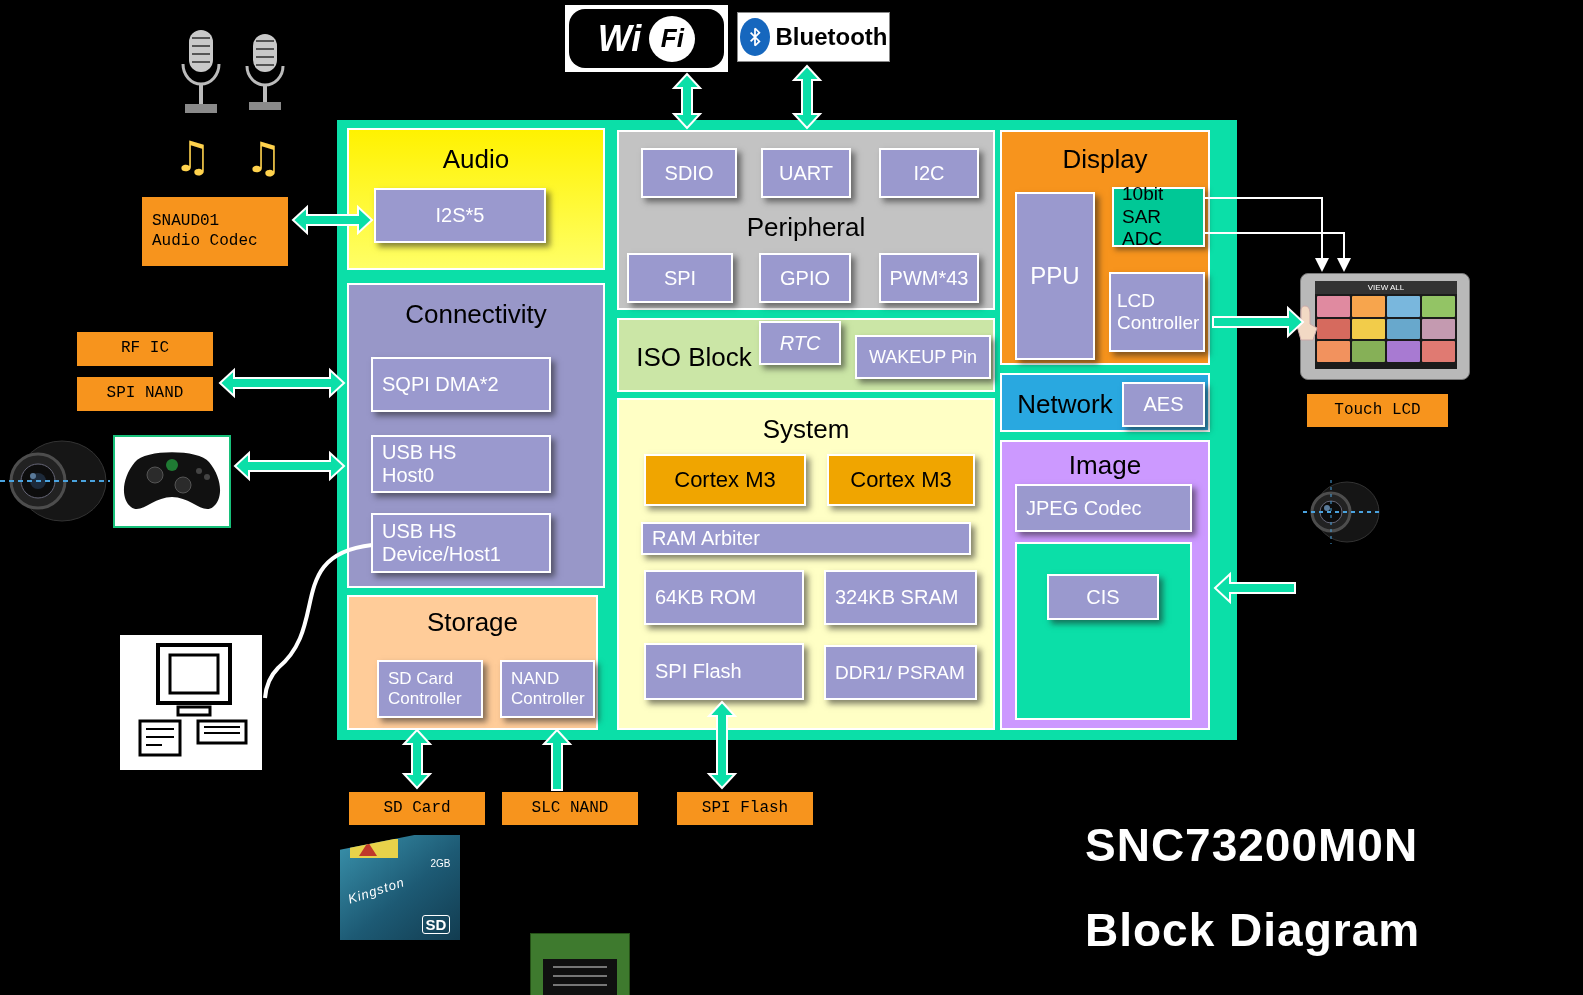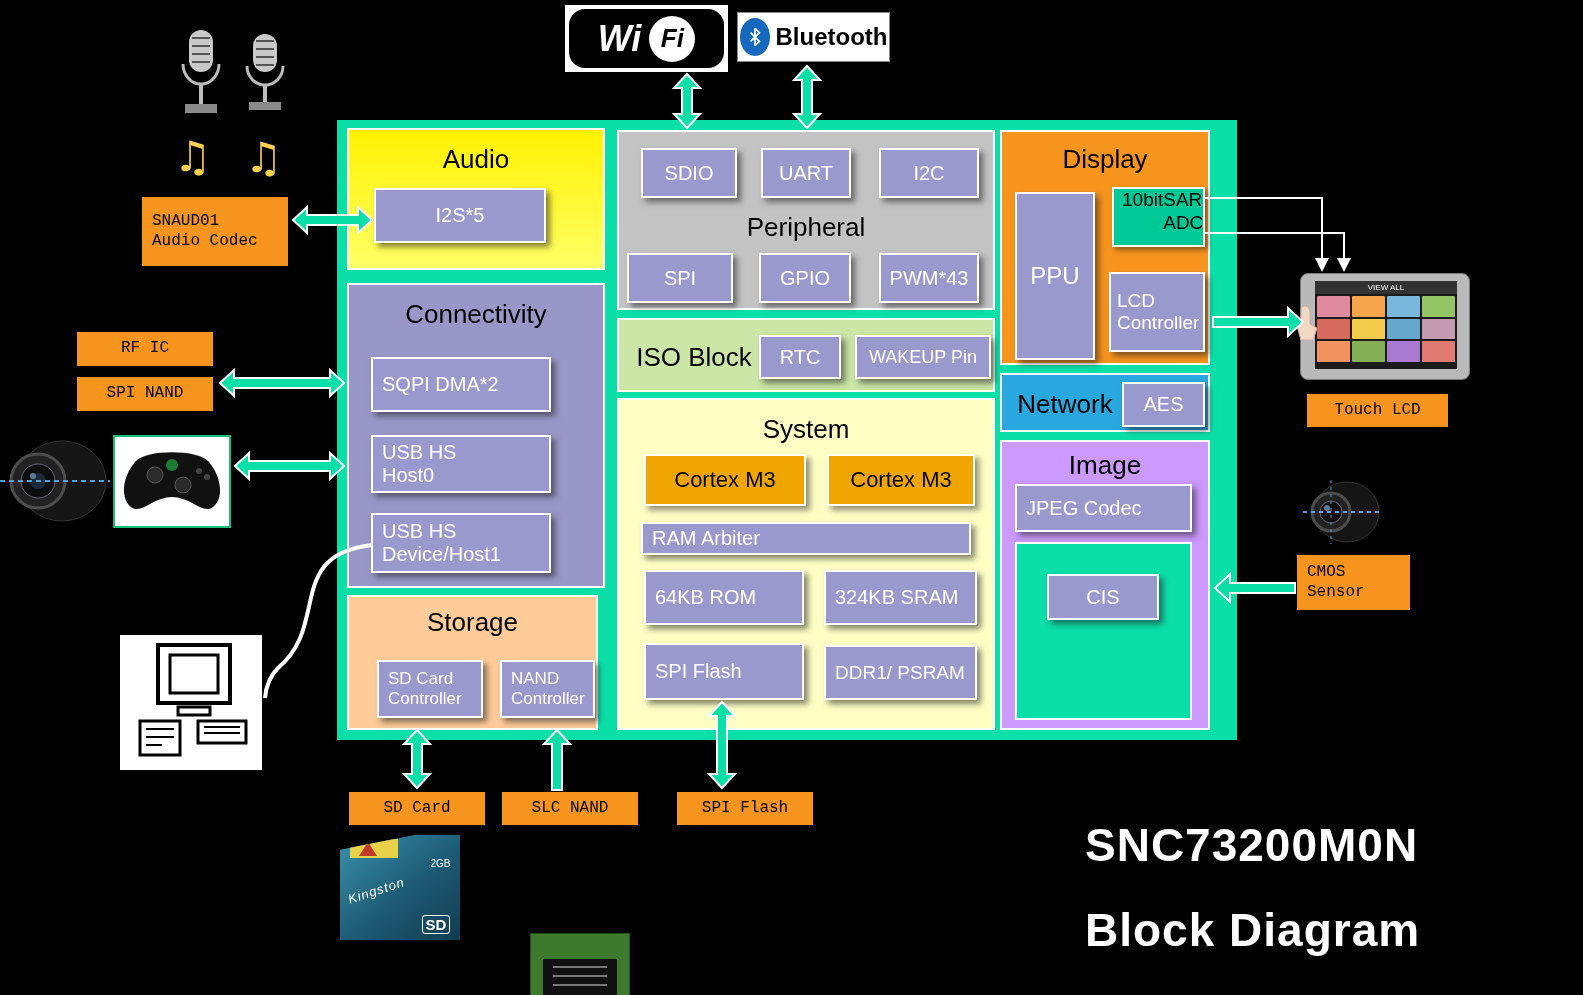--- a/index.html
+++ b/index.html
@@ -18,21 +18,21 @@
   .pbox.leftal{align-items:flex-start;text-align:left;padding-left:9px;}
   
   .obox{background:#F7941D;border:2px solid #000;color:#000;
         display:flex;align-items:center;justify-content:center;font-size:16px;line-height:1.2;font-family:Liberation Mono, monospace;}
   .obox.two{flex-direction:column;align-items:flex-start;padding-left:10px;}
   .oboxamber{background:#F0A500;border:2px solid #fff;color:#000;
         box-shadow:4px 4px 6px rgba(30,30,30,.5);
         display:flex;align-items:center;justify-content:center;font-size:22px;}
   .gbox{background:#00C896;border:2px solid #fff;color:#000;
         box-shadow:3px 3px 5px rgba(30,30,30,.5);
-        display:flex;align-items:flex-start;
+        display:flex;flex-direction:column;align-items:flex-start;justify-content:center;
         padding-left:8px;font-size:19px;line-height:1.2;}
   
   .wifi-wrap{background:#fff;display:flex;align-items:center;justify-content:center;}
   .wifi-inner{width:155px;height:59px;background:#000;border-radius:16px;
               display:flex;align-items:center;justify-content:center;gap:8px;}
   .wifi-wi{color:#fff;font-weight:bold;font-size:36px;font-style:italic;}
   .wifi-fi-circle{width:46px;height:46px;background:#fff;border-radius:50%;
                   display:flex;align-items:center;justify-content:center;}
   .wifi-fi{color:#000;font-weight:bold;font-size:26px;font-style:italic;}
   .bt-wrap{background:#fff;border:1px solid #888;display:flex;align-items:center;
@@ -132,21 +132,21 @@
     <div class="pbox abs" style="left:140px;top:121px;width:92px;height:50px;">
       <span>GPIO</span>
       </div>
     <div class="pbox abs" style="left:260px;top:121px;width:100px;height:50px;">
       <span>PWM*43</span>
       </div>
   </div>
 
   <div class="abs subblock" style="left:617px;top:318px;width:378px;height:74px;background:#CBE6A6;">
     <div class="block-title abs" style="left:10px;top:22px;width:130px;">ISO Block</div>
-    <div class="pbox abs" style="left:140px;top:15px;width:82px;height:44px;">
+    <div class="pbox abs" style="left:140px;top:1px;width:82px;height:44px;font-style:italic;">
       <span>RTC</span>
       </div>
     <div class="pbox abs" style="left:236px;top:15px;width:136px;height:44px;font-size:18px;">
       <span>WAKEUP Pin</span>
       </div>
   </div>
 
   <div class="abs subblock" style="left:617px;top:398px;width:378px;height:332px;background:#FFFFC5;">
     <div class="block-title abs" style="left:0;top:14px;">System</div>
     <div class="oboxamber abs" style="left:25px;top:54px;width:162px;height:52px;">
@@ -322,24 +322,20 @@
   <div class="abs" style="left:1303px;top:478px;width:78px;height:68px;">
     <svg width="78" height="68" viewBox="0 0 78 68">
       <ellipse cx="44" cy="34" rx="32" ry="30" fill="#151515" stroke="#333"></ellipse>
       <circle cx="28" cy="34" r="19" fill="#222" stroke="#4d4d4d" stroke-width="3"></circle>
       <circle cx="28" cy="34" r="11" fill="#0c0c0c" stroke="#667"></circle>
       <circle cx="24" cy="30" r="3" fill="#5a7a9a"></circle>
       <line x1="0" y1="34" x2="78" y2="34" stroke="#4AA3DF" stroke-width="2" stroke-dasharray="4 4"></line>
       <line x1="28" y1="2" x2="28" y2="66" stroke="#4AA3DF" stroke-width="1" stroke-dasharray="3 4"></line>
     </svg>
   </div>
-  <div class="abs obox two" style="left:1295px;top:553px;width:117px;height:59px;">
-    <span>CMOS</span>
-    <span>Sensor</span>
-  </div>
 
   <div class="abs obox" style="left:347px;top:790px;width:140px;height:37px;">
     <span>SD Card</span>
     </div>
   <div class="abs obox" style="left:500px;top:790px;width:140px;height:37px;">
     <span>SLC NAND</span>
     </div>
   <div class="abs obox" style="left:675px;top:790px;width:140px;height:37px;">
     <span>SPI Flash</span>
     </div>

